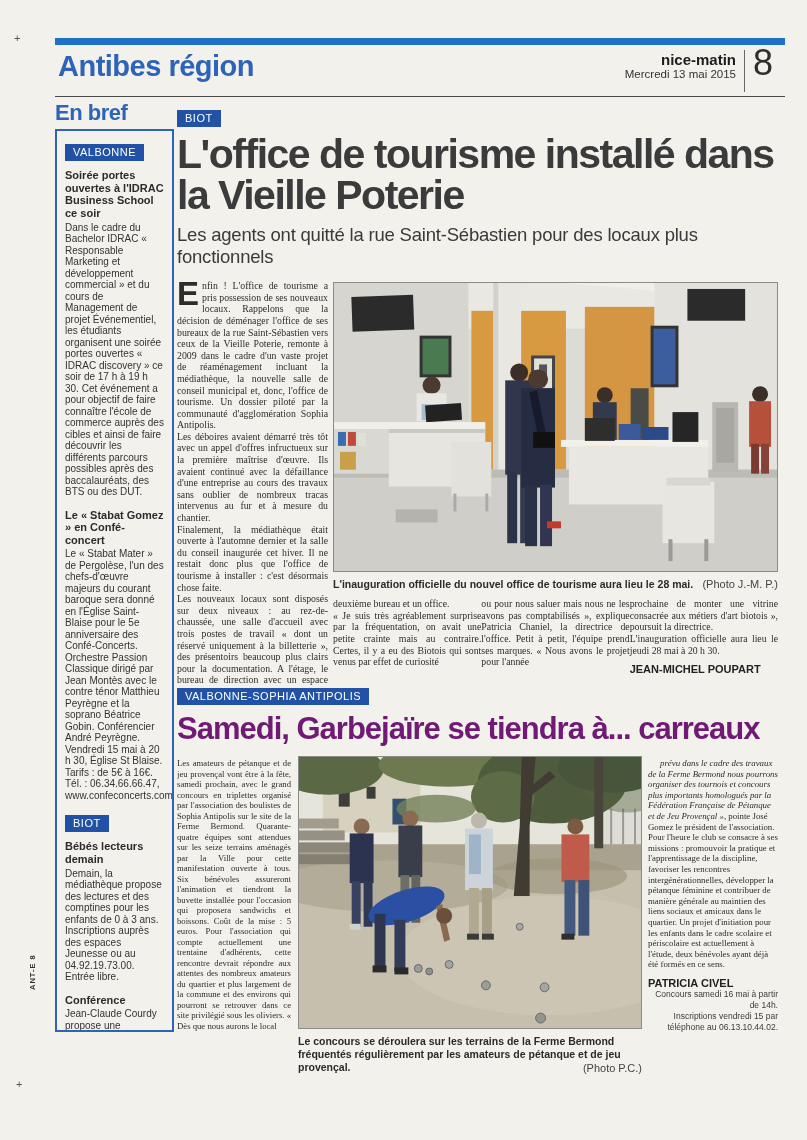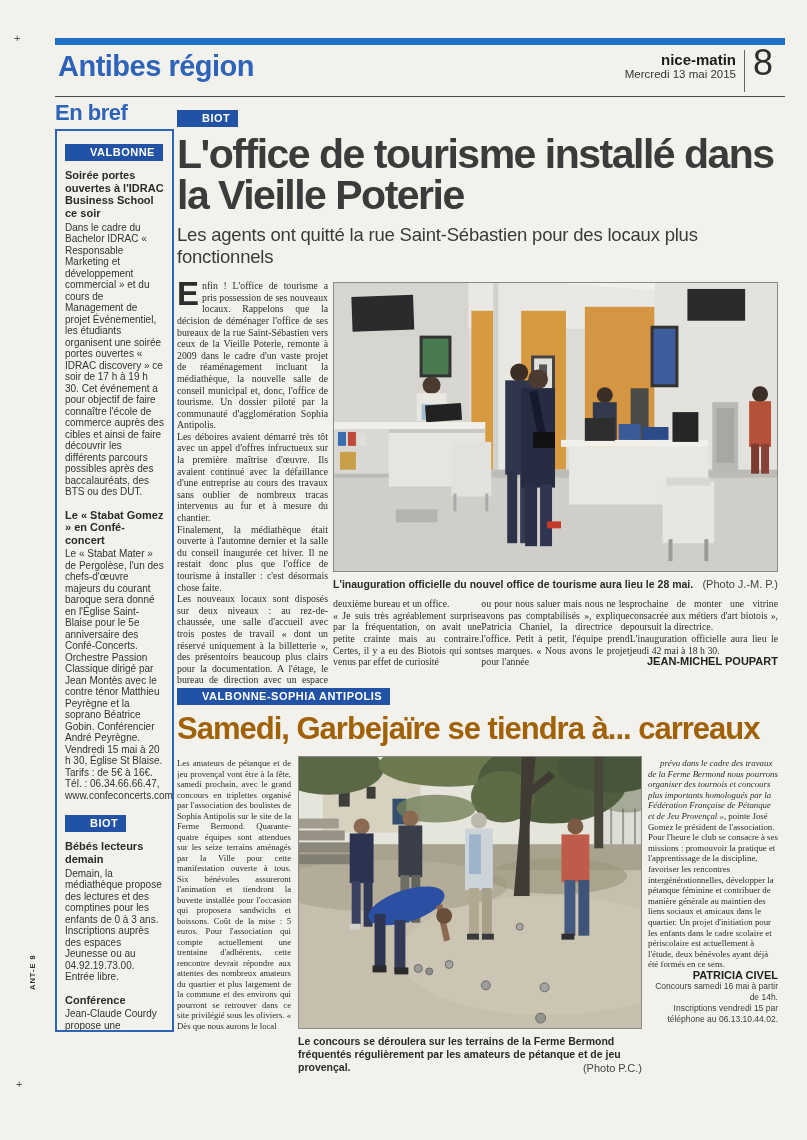--- a/index.html
+++ b/index.html
@@ -22,22 +22,22 @@
   .masthead-block { position:absolute; left:540px; top:51px; width:196px; text-align:right; line-height:1.15; }
   .masthead { font-size:15px; font-weight:bold; color:#1c1c1c; }
   .issue-date { font-size:11.5px; color:#333; }
   .head-divider { position:absolute; left:744px; top:50px; width:1px; height:42px; background:#666; }
   .page-number { position:absolute; left:753px; top:42px; font-size:36px; font-weight:400; color:#2e2e2e; }
   .header-rule { position:absolute; left:55px; top:96px; width:730px; height:1px; background:#4a4a4a; }
 
   
   .badge {
     display:inline-block; background:#2152a6; color:#fff;
-    font-size:11px; font-weight:bold; letter-spacing:0.5px;
-    padding:2px 8px 3px 25px;
+    font-size:11px; font-weight:normal; letter-spacing:0.5px;
+    padding:2px 8px 3px 8px;
   }
 
   
   .sidebar { position:absolute; left:55px; top:100px; width:119px; }
   .enbref-title { font-size:22px; font-weight:bold; letter-spacing:-0.5px; color:#2d63b8; }
   .sidebar-box {
     margin-top:3px; border:2px solid #2d63b8; padding:7px 8px;
     height:903px; overflow:hidden;
   }
   .sb-heading { font-size:11px; font-weight:bold; line-height:1.15; color:#2b2b2b; margin:11px 0 2px; }
@@ -77,26 +77,26 @@
     position:absolute; left:156px; top:300px; width:445px;
     display:flex; justify-content:space-between; align-items:baseline;
   }
   .caption-text { font-size:10.5px; font-weight:bold; color:#2b2b2b; }
   .credit-text { font-size:11px; color:#444; white-space:nowrap; }
   .a1-bottom {
     position:absolute; left:156px; top:320px; width:445px; height:100px;
     display:flex; gap:0; overflow:hidden;
   }
   .a1-bcol { flex:1; font-size:9.8px; line-height:11.6px; }
-  .byline { font-family:"Liberation Sans", sans-serif; font-size:11px; font-weight:bold; color:#222; text-align:right; margin-top:0; }
+  .byline { font-family:"Liberation Sans", sans-serif; font-size:11px; font-weight:bold; color:#222; margin-top:8px; }
 
   
   .article2 { position:absolute; left:0; top:578px; width:601px; }
   .headline2 {
-    font-size:31px; font-weight:bold; letter-spacing:-1px; color:#a16207;
+    font-size:31px; font-weight:bold; letter-spacing:-1px; color:#701a75;
     margin:6px 0 9px;
   }
   .a2-content { position:relative; height:365px; }
   .a2-col1 {
     position:absolute; left:0; top:2px; width:114px; height:335px; overflow:hidden;
     font-size:8.7px; line-height:10.5px;
   }
   .a2-photo {
     position:absolute; left:121px; top:0; width:344px; height:273px;
     border:1px solid #8a8a86; background:#cfc8b8;
@@ -255,21 +255,21 @@
           <span class="caption-text">L'inauguration officielle du nouvel office de tourisme aura lieu le 28 mai.</span>
           <span class="credit-text">(Photo J.-M. P.)</span>
         </div>
 
         <div class="a1-bottom">
           <div class="a1-bcol serif-col">deuxième bureau et un office.
 « Je suis très agréablement surprise par la fréquentation, on avait une petite crainte mais au contraire. Certes, il y a eu des Biotois qui sont venus par effet de curiosité</div>
           <div class="a1-bcol serif-col">ou pour nous saluer mais nous ne les avons pas comptabilisés », explique Patricia Chaniel, la directrice de l'office. Petit à petit, l'équipe prend ses marques. « Nous avons le projet pour l'année</div>
           <div class="a1-bcol">
             <div class="serif-col" style="font-size:9.8px; line-height:11.6px;">prochaine de monter une vitrine consacrée aux métiers d'art biotois », poursuit la directrice.
-L'inauguration officielle aura lieu le jeudi 42 mai à 18 h 30.</div>
+L'inauguration officielle aura lieu le jeudi 28 mai à 20 h 30.</div>
             <div class="byline">JEAN-MICHEL POUPART</div>
           </div>
         </div>
       </div>
     </div>
 
     <div class="article2">
       <span class="badge">VALBONNE-SOPHIA ANTIPOLIS</span>
       <h2 class="headline2">Samedi, Garbejaïre se tiendra à... carreaux</h2>
 

